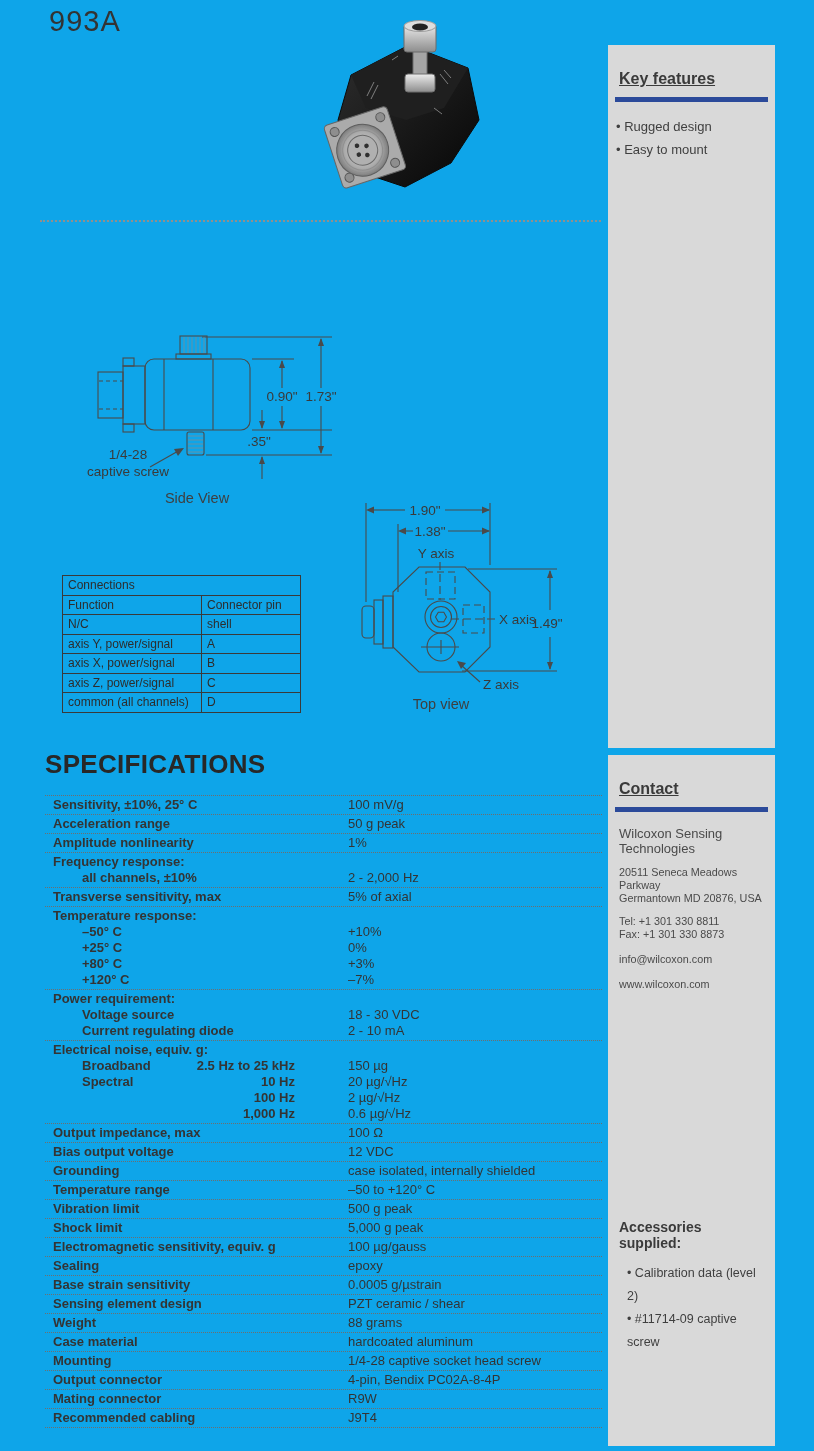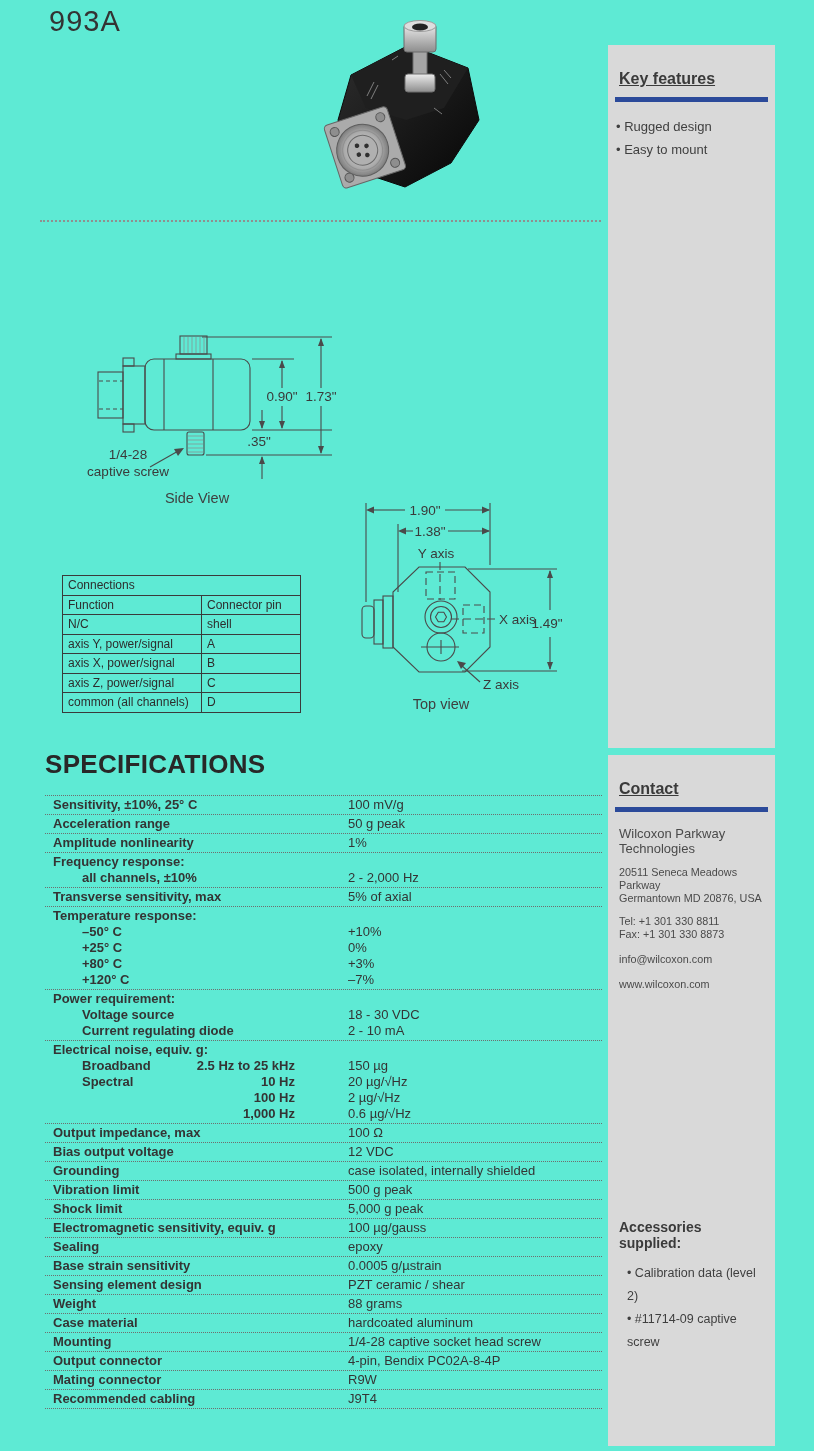--- a/index.html
+++ b/index.html
@@ -1,16 +1,16 @@
 <!DOCTYPE html>
 <html style="--accent-blue: #2b4a9a; --sidebar-gray: #d9d9d9;"><head>
 <meta charset="utf-8">
 <style>
   html,body { margin:0; padding:0; background:#fff; }
-  .page { position:relative; width:814px; height:1451px; background:#5eead4; overflow:hidden;
+  .page { position:relative; width:814px; height:1451px; background:#0ea5e9; overflow:hidden;
           font-family:"Liberation Sans", sans-serif; }
 
   
   .title { position:absolute; left:49px; top:5px; margin:0; font-size:29px; font-weight:400;
            color:#333; letter-spacing:1px; }
 
   .photo-svg { position:absolute; left:288px; top:20px; }
 
   .dotted-sep { position:absolute; left:40px; top:220px; width:561px; height:0;
                 border-top:2px dotted #8f8f8f; }
@@ -374,20 +374,26 @@
         </div>
     </div>
     <div class="srow">
       <div class="sline">
           <span class="slabel">Grounding</span>
           <span class="svalue">case isolated, internally shielded</span>
         </div>
     </div>
     <div class="srow">
       <div class="sline">
+          <span class="slabel">Temperature range</span>
+          <span class="svalue">–50 to +120° C</span>
+        </div>
+    </div>
+    <div class="srow">
+      <div class="sline">
           <span class="slabel">Vibration limit</span>
           <span class="svalue">500 g peak</span>
         </div>
     </div>
     <div class="srow">
       <div class="sline">
           <span class="slabel">Shock limit</span>
           <span class="svalue">5,000 g peak</span>
         </div>
     </div>
@@ -450,21 +456,21 @@
           <span class="slabel">Recommended cabling</span>
           <span class="svalue">J9T4</span>
         </div>
     </div>
   </div>
 
   <aside class="panel" id="contact-panel">
     <h2>Contact</h2>
     <div class="rule"></div>
     <div class="contact-block contact-company">
-      <div>Wilcoxon Parkway</div>
+      <div>Wilcoxon Sensing</div>
       <div>Technologies</div>
     </div>
     <div class="contact-block contact-lines">
       <div>20511 Seneca Meadows Parkway</div>
       <div>Germantown MD 20876, USA</div>
     </div>
     <div class="contact-block contact-lines">
       <div>Tel: +1 301 330 8811</div>
       <div>Fax: +1 301 330 8873</div>
     </div>

